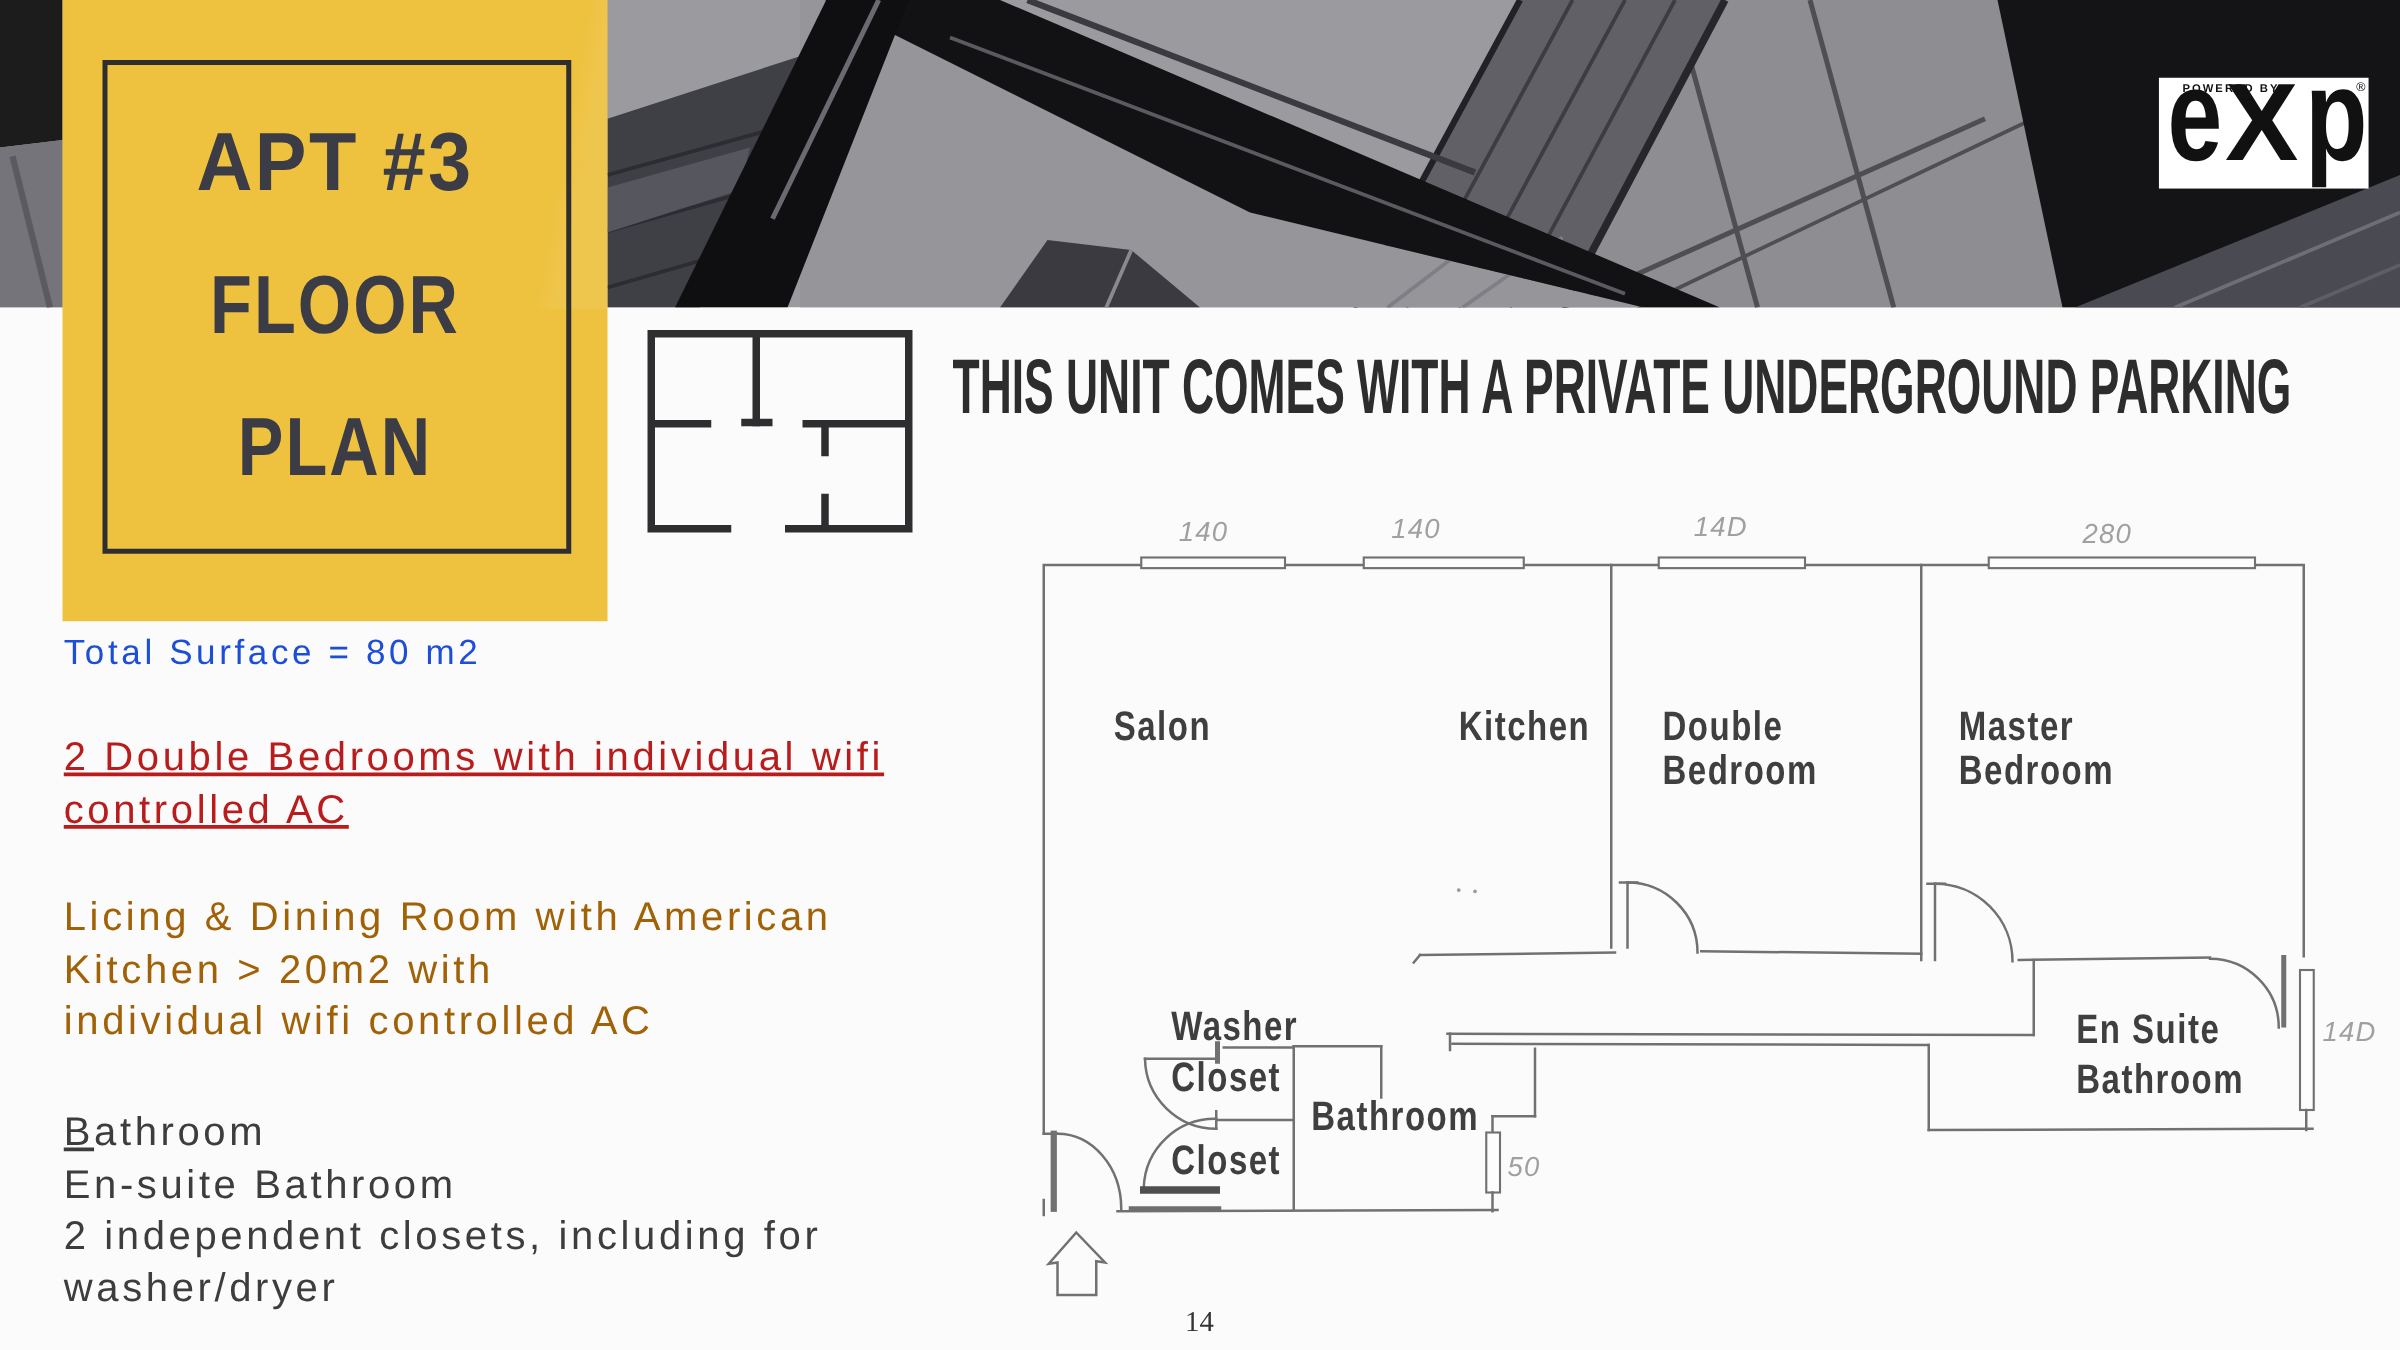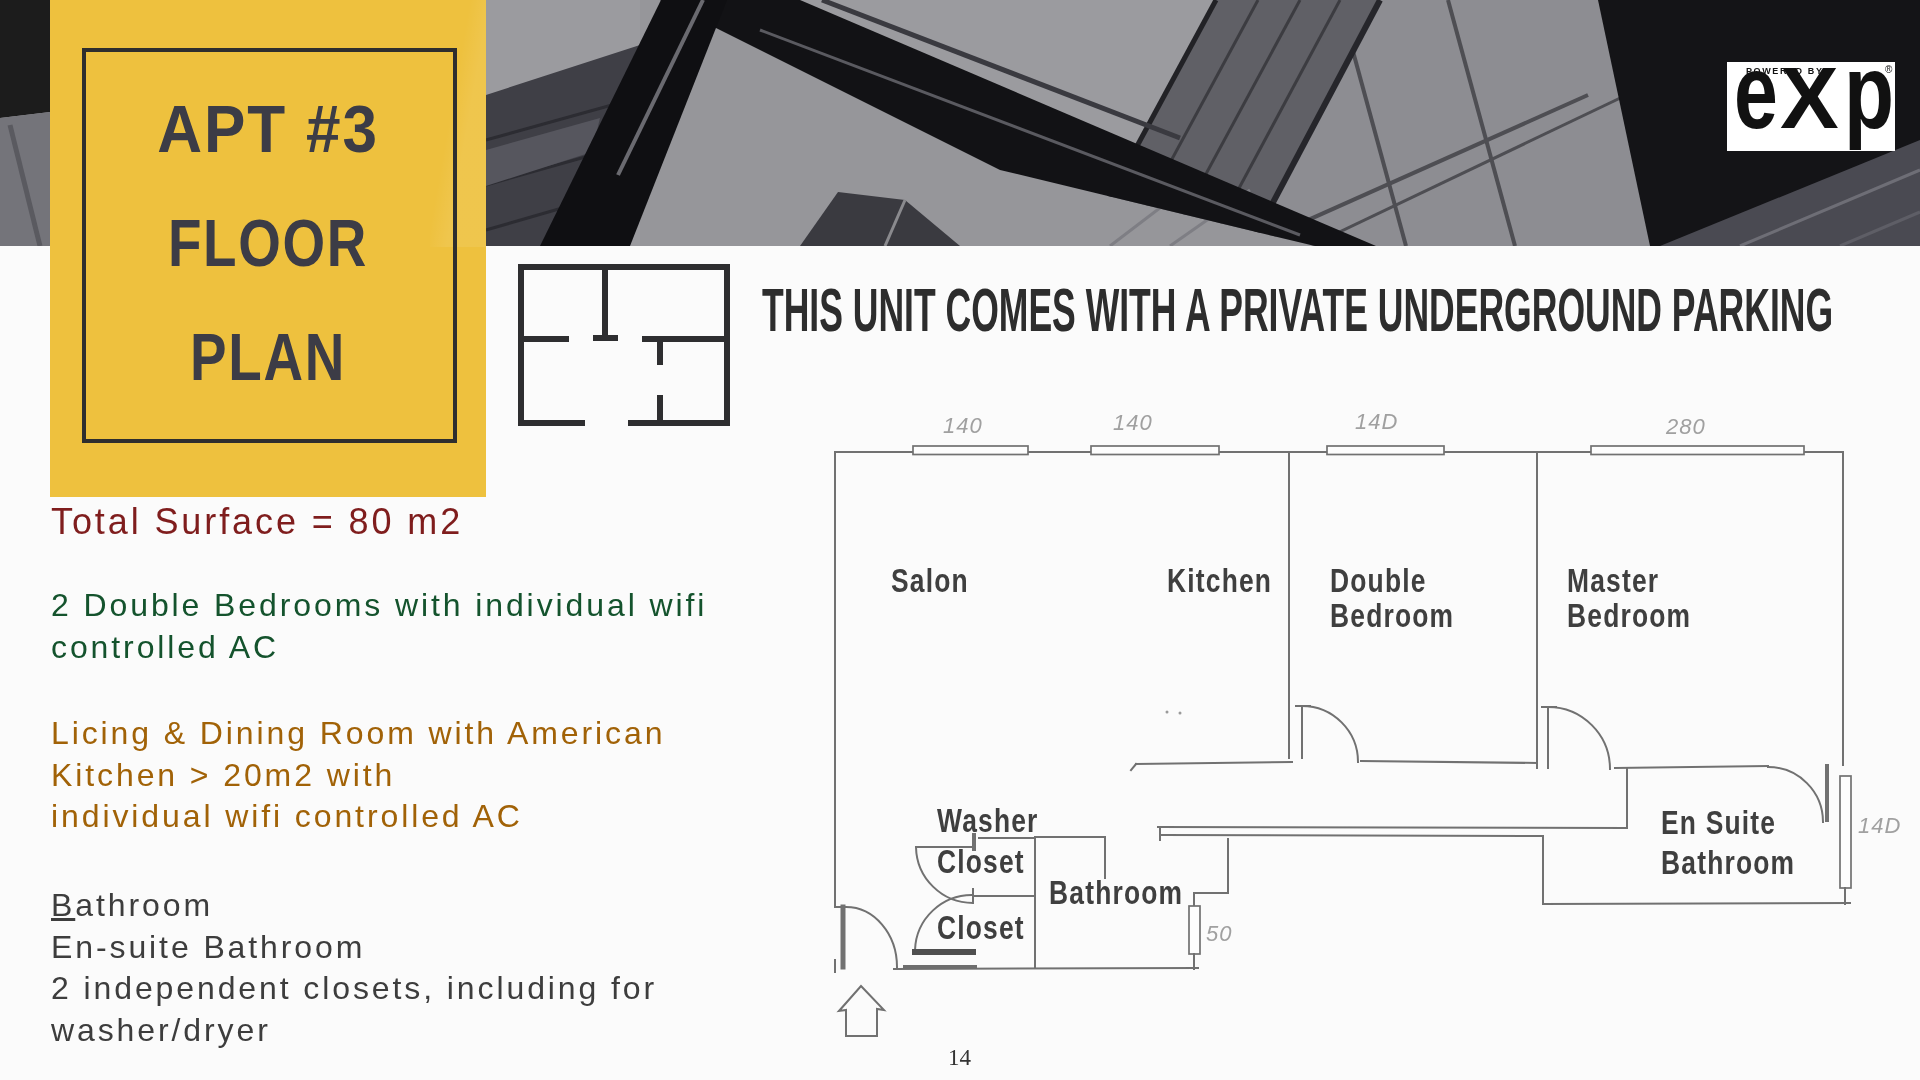--- a/index.html
+++ b/index.html
@@ -94,23 +94,23 @@
     <line x1="142" y1="89" x2="227" y2="89"></line>
 
     <line x1="160" y1="91" x2="160" y2="115"></line>
     <line x1="160" y1="145" x2="160" y2="173"></line>
   </g>
 </svg>
 
 <div class="abs" style="left:762px;top:274px;font-size:62px;font-weight:bold;color:#2d2d2d;
      white-space:nowrap;transform:scaleX(0.573);transform-origin:0 0;">THIS UNIT COMES WITH A PRIVATE UNDERGROUND PARKING</div>
 
-<div class="abs" style="left:51px;top:501px;font-size:36px;letter-spacing:2.9px;color:#7f1d1d;line-height:41.5px;">Total Surface = 80 m2</div>
-
-<div class="abs" style="left:51px;top:585px;font-size:32px;letter-spacing:2.9px;color:#14532d;line-height:41.5px;">2 Double Bedrooms with individual wifi<br>controlled AC</div>
+<div class="abs" style="left:51px;top:501px;font-size:28px;letter-spacing:2.9px;color:#1d4ed8;line-height:41.5px;">Total Surface = 80 m2</div>
+
+<div class="abs" style="left:51px;top:585px;font-size:32px;letter-spacing:2.9px;color:#b91c1c;line-height:41.5px;text-decoration:underline;">2 Double Bedrooms with individual wifi<br>controlled AC</div>
 
 <div class="abs" style="left:51px;top:713px;font-size:32px;letter-spacing:2.9px;color:#a16207;line-height:41.5px;">Licing &amp; Dining Room with American<br>Kitchen &gt; 20m2 with<br>individual wifi controlled AC</div>
 
 <div class="abs" style="left:51px;top:885px;font-size:32px;letter-spacing:2.9px;color:#3d3d3d;line-height:41.5px;"><u>B</u>athroom<br>En-suite Bathroom<br>2 independent closets, including for<br>washer/dryer</div>
 
 <svg class="abs" style="left:780px;top:380px;" width="1140" height="700" viewBox="780 380 1140 700">
   <g stroke="#717171" stroke-width="2" fill="none" stroke-linecap="square">
 
     <polyline points="835,907 835,452 1843,452 1843,765"></polyline>
 

